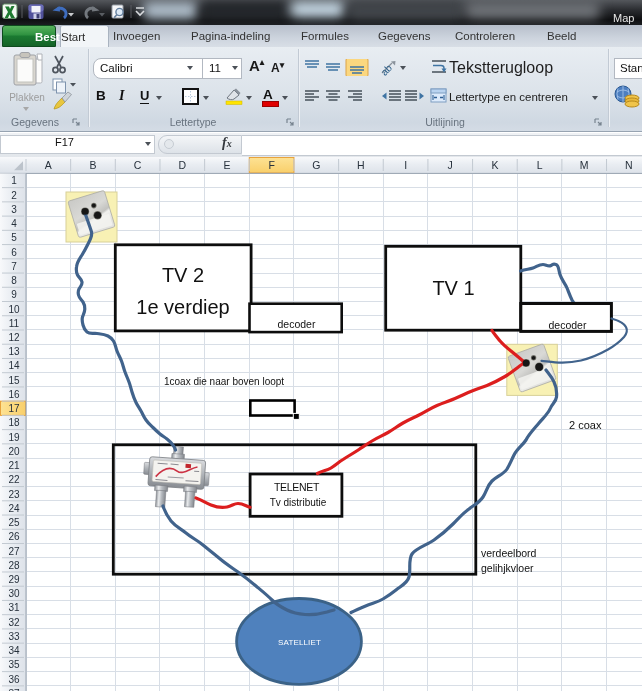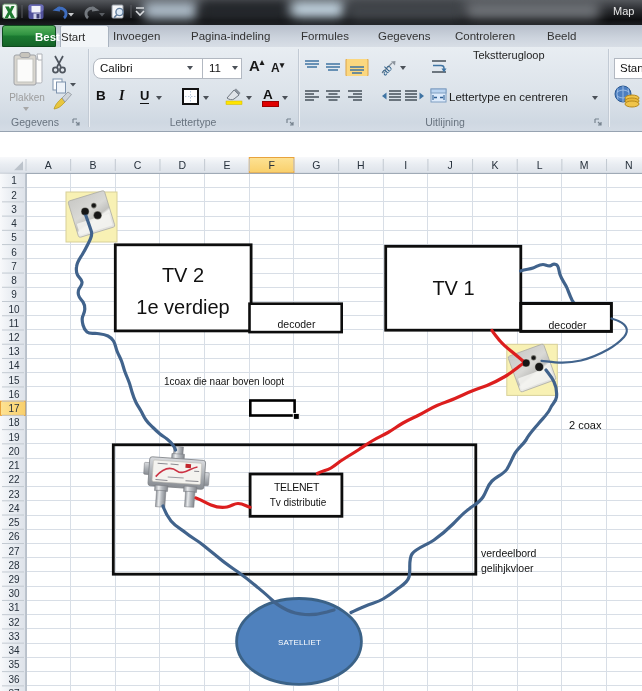--- a/index.html
+++ b/index.html
@@ -1,21 +1,21 @@
 <!DOCTYPE html>
 <html><head><meta charset="utf-8">
 <style>
 html,body{margin:0;padding:0;}
 body{width:642px;height:691px;overflow:hidden;font-family:"Liberation Sans",sans-serif;background:#fff;}
 .abs{position:absolute;}
 #page{position:relative;width:642px;height:691px;overflow:hidden;}
 
 #titlebar{left:0;top:0;width:642px;height:25px;background:linear-gradient(#54575c 0%,#2a2c30 40%,#0e0f11 78%,#1b1d20 100%);overflow:hidden;}
 .smudge{filter:blur(6px);border-radius:6px;}
-#maptxt{color:#e8e8e8;font-size:11px;left:613px;top:5px;}
+#maptxt{color:#e8e8e8;font-size:11px;left:613px;top:12px;}
 
 #tabrow{left:0;top:25px;width:642px;height:22px;background:linear-gradient(#b7bfcb,#cdd4de 60%,#d8dee6);}
 #bestand{left:2px;top:0px;width:54px;height:22px;background:linear-gradient(#57b25c,#2e9140 45%,#1b7a31 50%,#156328);border-radius:3px 3px 0 0;color:#fff;font-size:11.5px;font-weight:bold;text-align:center;line-height:22px;border:1px solid #0e4a1e;box-sizing:border-box;padding-left:32px;}
 .tab{top:0;height:22px;font-size:11.5px;color:#333;line-height:23px;}
 #tabstart{left:60px;width:49px;background:#f2f5f8;border:1px solid #a9b3c0;border-bottom:none;border-radius:2.5px 2.5px 0 0;box-sizing:border-box;color:#2b2b2b;}
 
 #ribbon{left:0;top:47px;width:642px;height:84px;background:linear-gradient(#e8edf2,#dce3ea 55%,#cfd8e2 90%,#d4dce5);border-bottom:1px solid #97a3b1;box-sizing:content-box;}
 .gsep{top:2px;height:78px;width:1px;background:#c2cad4;box-shadow:1px 0 0 #eef1f5;}
 .glabel{font-size:10.5px;color:#68737f;top:69px;text-align:center;}
 .launch{top:71px;width:10px;height:10px;}
@@ -167,21 +167,21 @@
         </g>
       <path d="M38.5,3.5 v7 l4.5,-3.5 Z" fill="#3f74a3"></path>
     </svg>
     <svg class="abs" style="left:431px;top:12px" width="16" height="16" viewBox="0 0 16 16">
       <g stroke="#46505a" stroke-width="1.4">
           <path d="M1,2 h14 M1,13 h14"></path>
         </g>
       <path d="M2,6.5 h8 q3,0 3,2.5 l0,1" stroke="#3f74a3" stroke-width="1.4" fill="none"></path>
       <path d="M10.5,9.5 h5 l-2.5,4 Z" fill="#3f74a3"></path>
     </svg>
-    <div class="abs" style="left:449px;top:2px;font-size:11px;color:#1e1e1e;margin-left:24px;">Tekstterugloop</div>
+    <div class="abs" style="left:449px;top:12px;font-size:16px;color:#1e1e1e;">Tekstterugloop</div>
     <svg class="abs" style="left:430px;top:41px" width="17" height="15" viewBox="0 0 17 15">
       <rect x="1" y="1" width="15" height="13" fill="#dceafb" stroke="#7f9ec1"></rect>
       <rect x="1" y="1" width="15" height="4" fill="#b9d3f0" stroke="#7f9ec1"></rect>
       <path d="M4,9.5 l3,0 M13,9.5 l-3,0" stroke="#2f5f94" stroke-width="1.3"></path>
       <path d="M3,7 v5 M14,7 v5" stroke="#2f5f94" stroke-width="1.1"></path>
     </svg>
     <div class="abs" style="left:449px;top:44px;font-size:11.5px;color:#1e1e1e;">Lettertype en centreren</div>
     <div class="abs dar" style="left:592px;top:49px;"></div>
     <div class="abs glabel" style="left:400px;width:90px;">Uitlijning</div>
     <svg class="abs launch" style="left:594px;" viewBox="0 0 10 10">
@@ -189,20 +189,29 @@
       </svg>
 
     <div class="abs combo" style="left:614px;top:11px;width:34px;height:21px;line-height:19px;padding-left:5px;">Stan</div>
     <svg class="abs" style="left:613px;top:38px" width="29" height="24" viewBox="0 0 29 24">
       <circle cx="10" cy="9" r="8" fill="#4d7fc0" stroke="#2c5a93"></circle>
       <path d="M4,7 q6,-4 12,0 M4,11 q6,4 12,0 M10,1 v16 M5,3.5 q-2,5 0,11 M15,3.5 q2,5 0,11" stroke="#9fc0e8" stroke-width="0.9" fill="none"></path>
       <ellipse cx="19" cy="13" rx="7" ry="3" fill="#f0c44a" stroke="#b88a1c"></ellipse>
       <ellipse cx="19" cy="16" rx="7" ry="3" fill="#e8b83a" stroke="#b88a1c"></ellipse>
       <ellipse cx="19" cy="19" rx="7" ry="3" fill="#f0c44a" stroke="#b88a1c"></ellipse>
     </svg>
+  </div>
+  <div class="abs" id="fbar">
+    <div class="abs" id="namebox"></div>
+    <div class="abs" id="nametxt">F17</div>
+    <div class="abs dar" style="left:145px;top:9px;"></div>
+    <div class="abs" id="pill"></div>
+    <div class="abs" style="left:164px;top:6px;width:10px;height:10px;border-radius:50%;background:#e4e8ec;border:1px solid #c6ccd3;box-sizing:border-box;"></div>
+    <div class="abs" style="left:222px;top:2px;font-family:'Liberation Serif',serif;font-style:italic;font-weight:bold;font-size:14px;color:#34383d;">f<span style="font-size:10px;">x</span></div>
+    <div class="abs" id="fxa"></div>
   </div>
   <svg class="abs" style="left:0;top:157px" width="642" height="534" viewBox="0 157 642 534">
 <defs>
 <linearGradient id="hg" x1="0" y1="0" x2="0" y2="1">
           <stop offset="0" stop-color="#f8f9fb"></stop>
           <stop offset="0.45" stop-color="#e9edf2"></stop>
           <stop offset="1" stop-color="#dde2e9"></stop>
         </linearGradient>
 <linearGradient id="hgr" x1="0" y1="0" x2="1" y2="0">
           <stop offset="0" stop-color="#f8f9fb"></stop>

